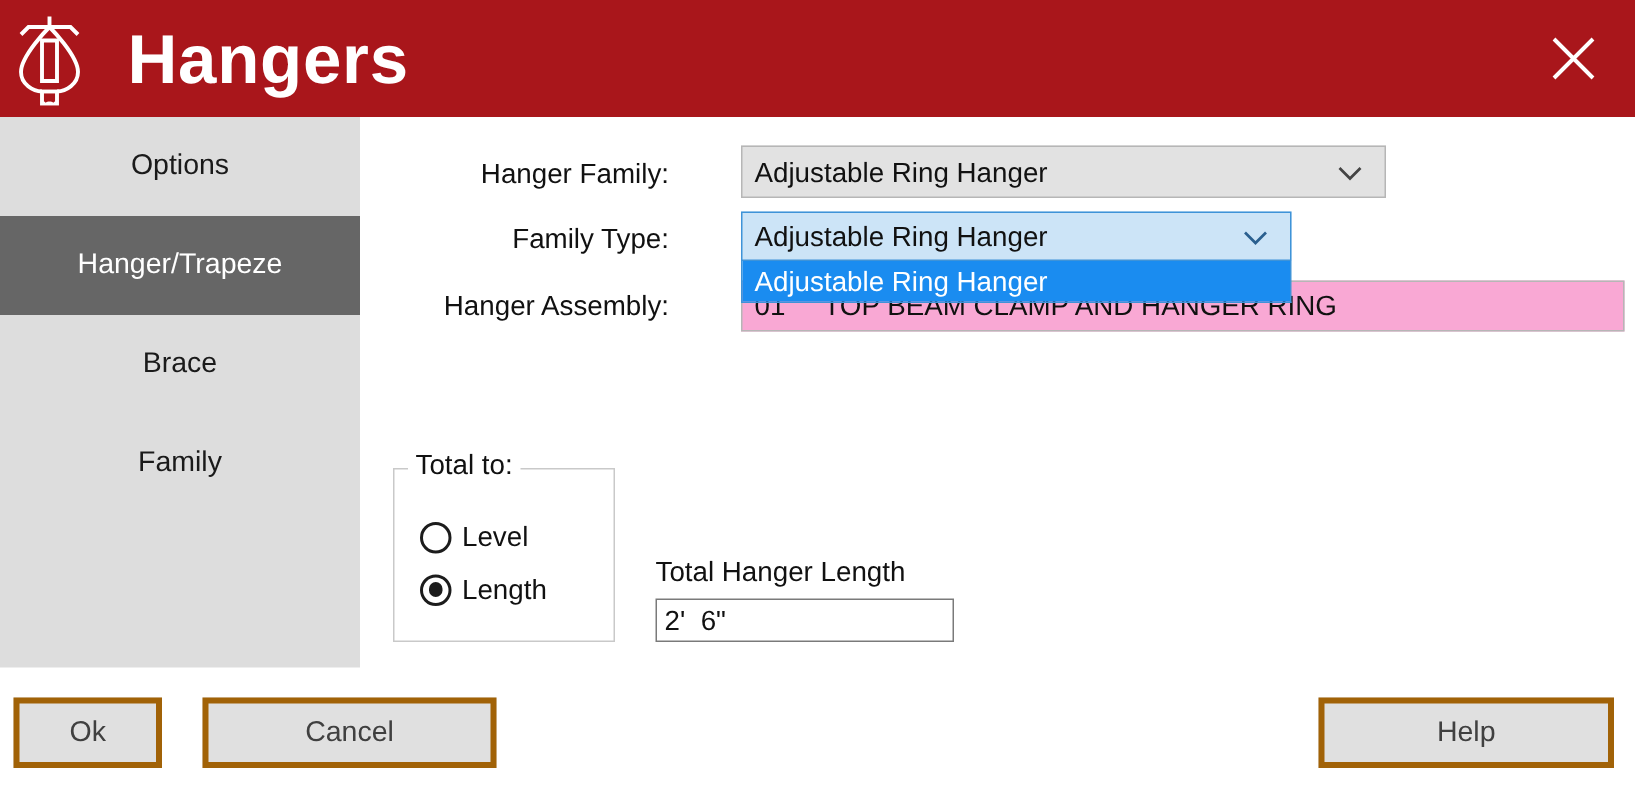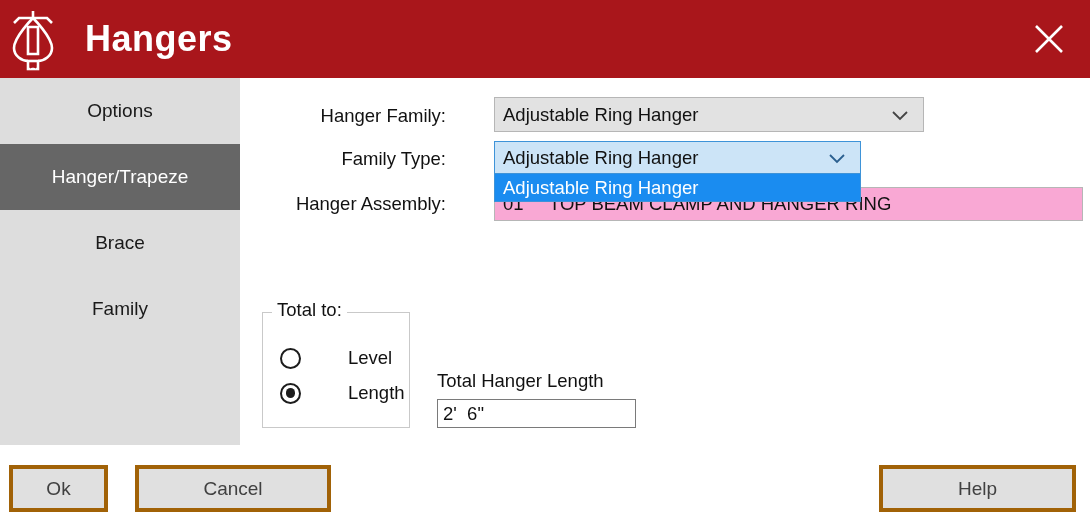--- a/index.html
+++ b/index.html
@@ -26,21 +26,21 @@
     align-items: center;
   }
   #app-logo {
     width: 54px;
     height: 64px;
     margin-left: 6px;
     flex: 0 0 auto;
   }
   #app-title {
     color: #ffffff;
-    font-size: 36px;
+    font-size: 46px;
     font-weight: bold;
     margin-left: 25px;
     letter-spacing: 0.5px;
     line-height: 1;
     text-align: right;
   }
   #close-button {
     position: absolute;
     right: 16px;
     top: 14px;
@@ -200,21 +200,20 @@
     background: #ffffff;
     padding: 0 5px;
     font-size: 18.5px;
     color: #111111;
   }
   .radio-row {
     position: absolute;
     display: flex;
     align-items: center;
     cursor: pointer;
-    gap: 40px;
   }
   .radio-mark {
     width: 21px;
     height: 21px;
     border: 2.2px solid #1c1c1c;
     border-radius: 50%;
     box-sizing: border-box;
     background: #ffffff;
     flex: 0 0 auto;
     position: relative;

